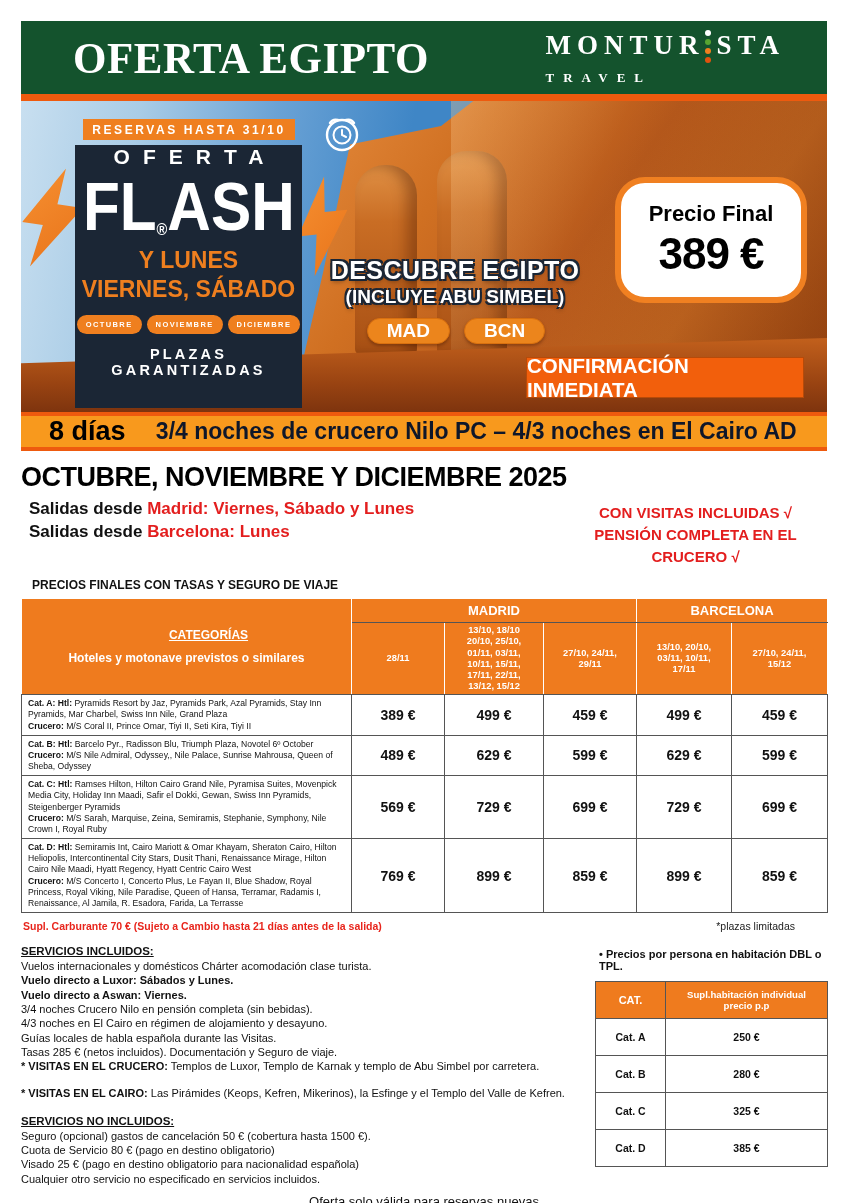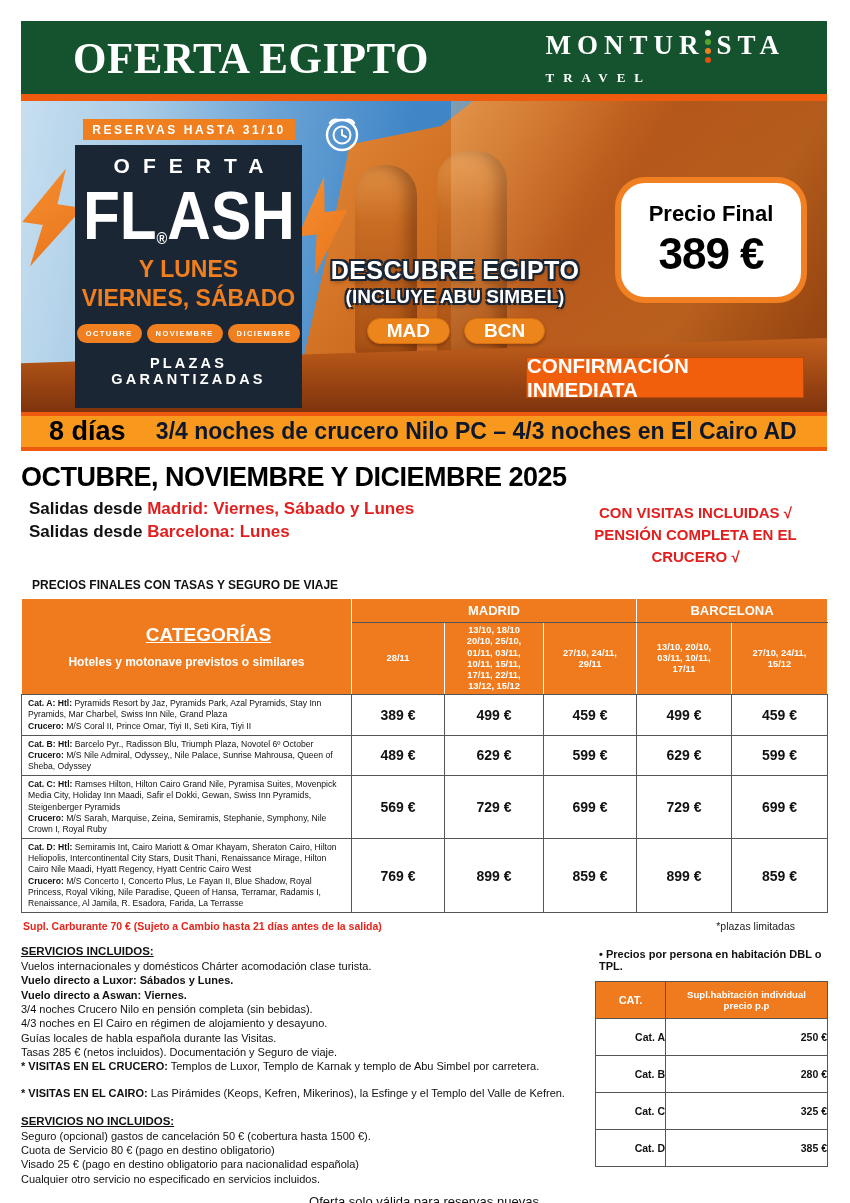--- a/index.html
+++ b/index.html
@@ -39,21 +39,21 @@
     clip-path:polygon(0 34%, 100% 0, 100% 100%, 0 100%); }
   .bolt { position:absolute; background:linear-gradient(135deg,#f69031,#e8731a);
     clip-path:polygon(62% 0, 0 58%, 36% 58%, 24% 100%, 100% 36%, 56% 36%); }
   .bolt-l { left:2px; top:66px; width:58px; height:102px; transform:rotate(8deg); }
   .bolt-r { left:276px; top:76px; width:52px; height:98px; transform:rotate(-6deg); }
 
   .reservas { position:absolute; left:62px; top:18px; width:212px; height:21px; background:#ef7f1f;
     color:#fff; font-size:12px; font-weight:bold; letter-spacing:2.6px;
     display:flex; align-items:center; justify-content:center; }
   .panel { position:absolute; left:54px; top:44px; width:227px; height:263px; background:#1b2635;
-    display:flex; flex-direction:column; align-items:center; text-align:center; padding-top:9px; }
+    display:flex; flex-direction:column; align-items:center; text-align:center; }
   .p-oferta { color:#fff; font-size:21px; font-weight:bold; letter-spacing:13px; padding-left:13px; }
   .p-flash { color:#fff; font-size:58px; font-weight:bold; line-height:1.0; letter-spacing:0;
     transform:scale(1.04,1.18); transform-origin:center top; margin-top:3px; white-space:nowrap; }
   .p-flash .reg { font-size:14px; font-weight:bold; vertical-align:baseline; position:relative; top:4px; letter-spacing:0; }
   .p-days { color:#ef7f1f; font-size:23px; font-weight:bold; line-height:1.25; margin-top:16px; }
   .p-pills { display:flex; gap:5px; margin-top:11px; }
   .p-pill { background:#ef7f1f; color:#fff; font-size:7.5px; font-weight:bold; letter-spacing:1.4px;
     border-radius:10px; padding:5px 9px; }
   .p-plazas { color:#fff; font-size:14.5px; font-weight:bold; letter-spacing:3.2px; margin-top:12px; }
 
@@ -87,21 +87,21 @@
   .sal .red { color:#e31e1e; }
   .visits { width:255px; margin-right:4px; text-align:center; color:#e31e1e; font-size:15px;
     font-weight:bold; line-height:1.45; margin-top:4px; }
   .pfin { font-size:12px; font-weight:bold; margin:11px 0 6px 11px; }
 
   
   table.pt { border-collapse:collapse; width:806px; table-layout:fixed; }
   table.pt th { background:#ef7b1e; color:#fff; border:1.5px solid #fff; border-bottom:1px solid #555; }
   table.pt .g-hdr { font-size:13px; font-weight:bold; padding:4px 2px; }
   table.pt .cat-hdr { vertical-align:middle; }
-  table.pt .cat-hdr .c1 { font-size:19px; font-weight:bold; text-decoration:underline;margin-left:44px; }
+  table.pt .cat-hdr .c1 { font-size:12px; font-weight:bold; text-decoration:underline;margin-left:44px; }
   table.pt .cat-hdr .c2 { font-size:12px; font-weight:bold; margin-top:9px; }
   table.pt .d-hdr { font-size:9.3px; font-weight:bold; padding:2px 14px; line-height:1.2; }
   table.pt td { border:1px solid #555; background:#fff; }
   table.pt td.cat { font-size:8.6px; padding:3px 6px; line-height:1.3; vertical-align:middle; }
   table.pt td.pr { text-align:center; vertical-align:middle; font-size:14px; font-weight:bold; }
   .b { font-weight:bold; }
 
   .sub-row { display:flex; justify-content:space-between; align-items:flex-start; margin-top:7px; }
   .fuel { color:#e8251c; font-size:10.5px; font-weight:bold; margin-left:2px; }
   .limited { font-size:10.5px; color:#222; margin-right:32px; }
@@ -110,21 +110,21 @@
   .cols { display:flex; margin-top:12px; }
   .svc { flex:1; font-size:11px; line-height:1.3; padding-right:14px; }
   .svc-title { font-size:11.5px; font-weight:bold; text-decoration:underline; }
   .svc .gap { height:13px; }
   .right-col { width:232px; }
   .dbl-note { font-size:11px; font-weight:bold; margin:4px 0 9px 4px; }
   table.st { border-collapse:collapse; width:232px; table-layout:fixed; }
   table.st th { background:#ef7b1e; color:#fff; border:1px solid #555; padding:7px 10px; }
   table.st .st-cat { font-size:11px; font-weight:bold; }
   table.st .st-sup { font-size:9.6px; font-weight:bold; }
-  table.st td { border:1px solid #555; text-align:right; font-size:10.5px; font-weight:bold;
+  table.st td { border:1px solid #555; text-align:center; font-size:10.5px; font-weight:bold;
     height:37px; vertical-align:middle; background:#fff; }
 
   .validity { text-align:center; font-size:13px; margin:8px 0 6px 0; }
 
   .notes { border:1.5px solid #3a3a3a; padding:4px 12px 8px 12px; }
   .notes .nt { font-size:12px; font-weight:bold; }
 </style>
 </head>
 <body>
 

